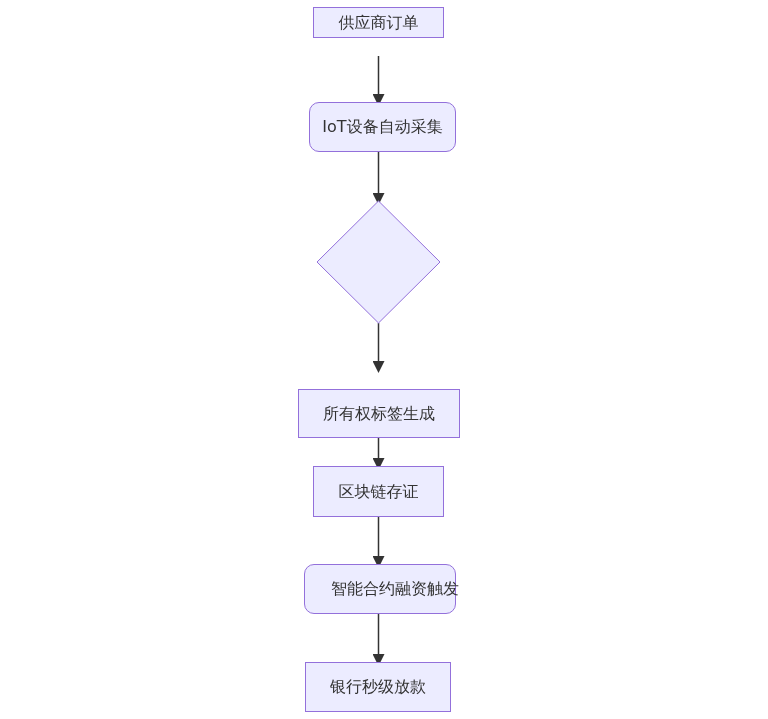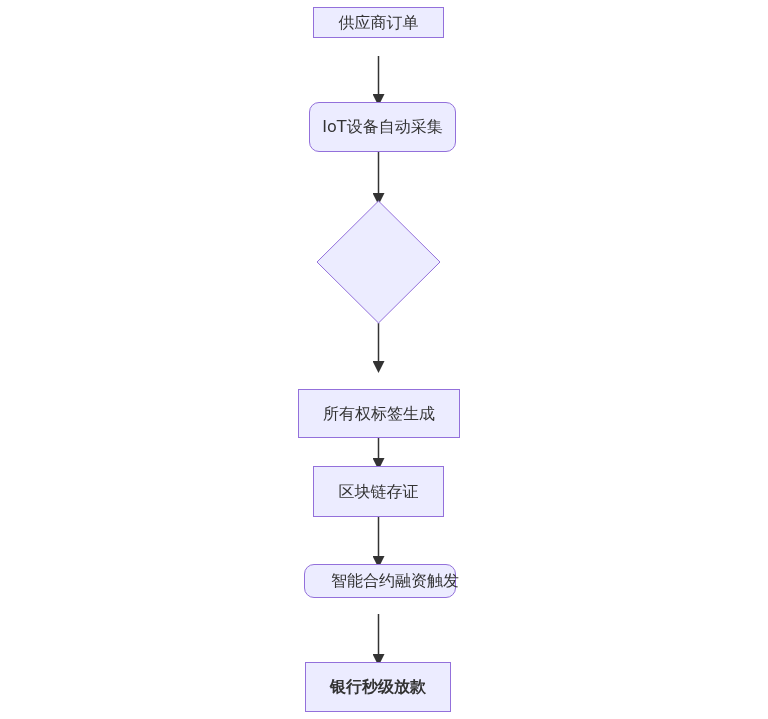--- a/index.html
+++ b/index.html
@@ -52,22 +52,22 @@
   .node.rounded{border-radius:10px;}
   .node.diamond-label{
     background:transparent;
     border:none;
   }
   .n1{left:313px;top:7px;width:131px;height:31px;}
   .n2{left:309px;top:102px;width:147px;height:50px;}
   .n3{left:317px;top:201px;width:123px;height:122px;}
   .n4{left:298px;top:369px;width:162px;height:49px;margin-top:20px;}
   .n5{left:313px;top:466px;width:131px;height:51px;}
-  .n6{left:304px;top:564px;width:152px;height:34px;padding-left:30px;}
-  .n7{left:305px;top:662px;width:146px;height:50px;font-weight:bold;}
+  .n6{left:304px;top:564px;width:152px;height:50px;padding-left:30px;}
+  .n7{left:305px;top:662px;width:146px;height:50px;}
 </style>
 </head>
 <body>
 
 <div class="canvas">
 
   <svg class="edges-svg" viewBox="0 0 768 719" xmlns="http://www.w3.org/2000/svg">
     <defs>
       <marker id="arrow" viewBox="0 0 10 10" refX="0" refY="5" markerWidth="8" markerHeight="8" orient="auto">
         <path d="M0,0 L10,5 L0,10 Z" class="arrow-fill"></path>

